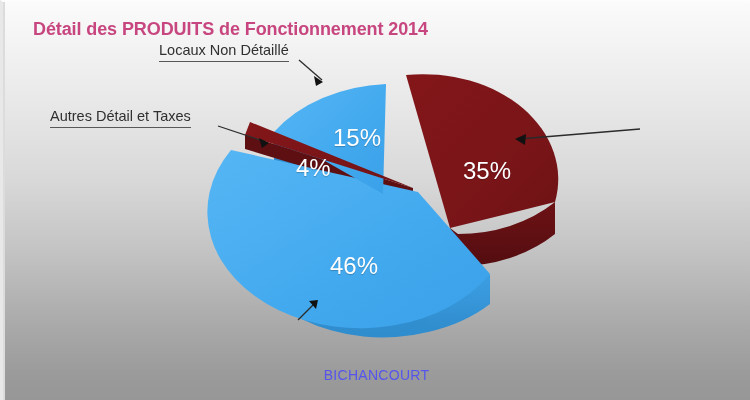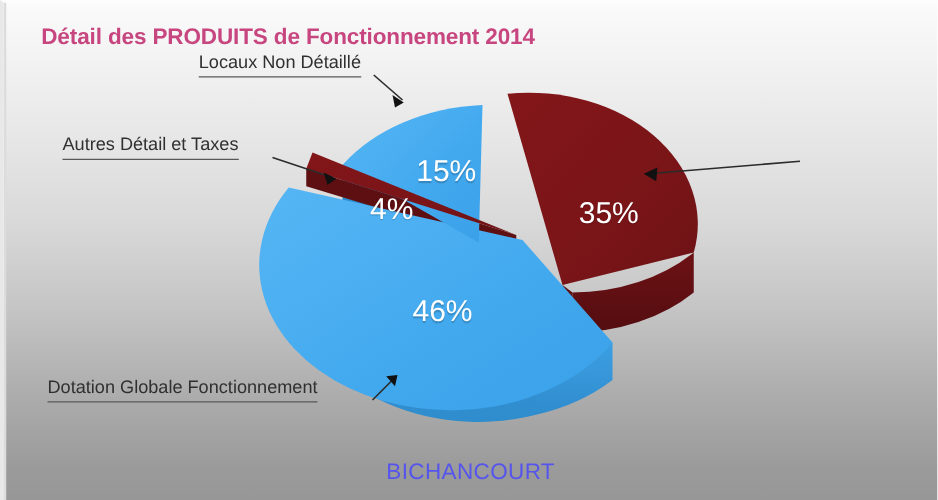--- a/index.html
+++ b/index.html
@@ -72,21 +72,21 @@
 
   
   .pct-label {
     position: absolute;
     color: #ffffff;
     font-size: 24px;
     white-space: nowrap;
     text-shadow: 0 1px 1px rgba(0,0,0,0.22);
   }
   #pct-impots-locaux { left: 424px; top: 155px; margin-left: 36px; }
-  #pct-dotation      { left: 327px; top: 234px; }
+  #pct-dotation      { left: 327px; top: 250px; }
   #pct-divers        { left: 330px; top: 122px; }
   #pct-autres        { left: 293px; top: 152px; }
 
   
   .callout {
     position: absolute;
     font-size: 14.5px;
     color: #303030;
     white-space: nowrap;
     padding-bottom: 2px;
@@ -98,21 +98,21 @@
   #callout-impots   { left: 537px; top: 110px; }
   #callout-dotation { left: 35px;  top: 300px; }
 
   
   #footer-caption {
     position: absolute;
     left: 0;
     right: 0;
     top: 365px;
     text-align: center;
-    font-size: 18px;
+    font-size: 14px;
     color: #5555ee;
     letter-spacing: 0.3px;
   }
 </style>
 </head>
 <body>
 
 <div id="canvas">
 
   <svg id="pie-svg" viewBox="0 0 750 400" xmlns="http://www.w3.org/2000/svg">
@@ -167,21 +167,20 @@
       <polygon points="512,137 523,132 522,143"></polygon>
       <polygon points="315,298 306,299 313,307"></polygon>
     </g>
   </svg>
 
   <div id="chart-title">Détail des PRODUITS de Fonctionnement 2014</div>
 
 
   <div class="callout" id="callout-divers">Locaux Non Détaillé</div>
   <div class="callout" id="callout-autres">Autres Détail et Taxes</div>
-  <div class="callout" id="callout-dotation">Dotation Globale Fonctionnement</div>
 
   <div class="pct-label" id="pct-impots-locaux">35%</div>
   <div class="pct-label" id="pct-dotation">46%</div>
   <div class="pct-label" id="pct-divers">15%</div>
   <div class="pct-label" id="pct-autres">4%</div>
 
   <div id="footer-caption">BICHANCOURT</div>
 
   <div id="frame-edge"></div>
 </div>

